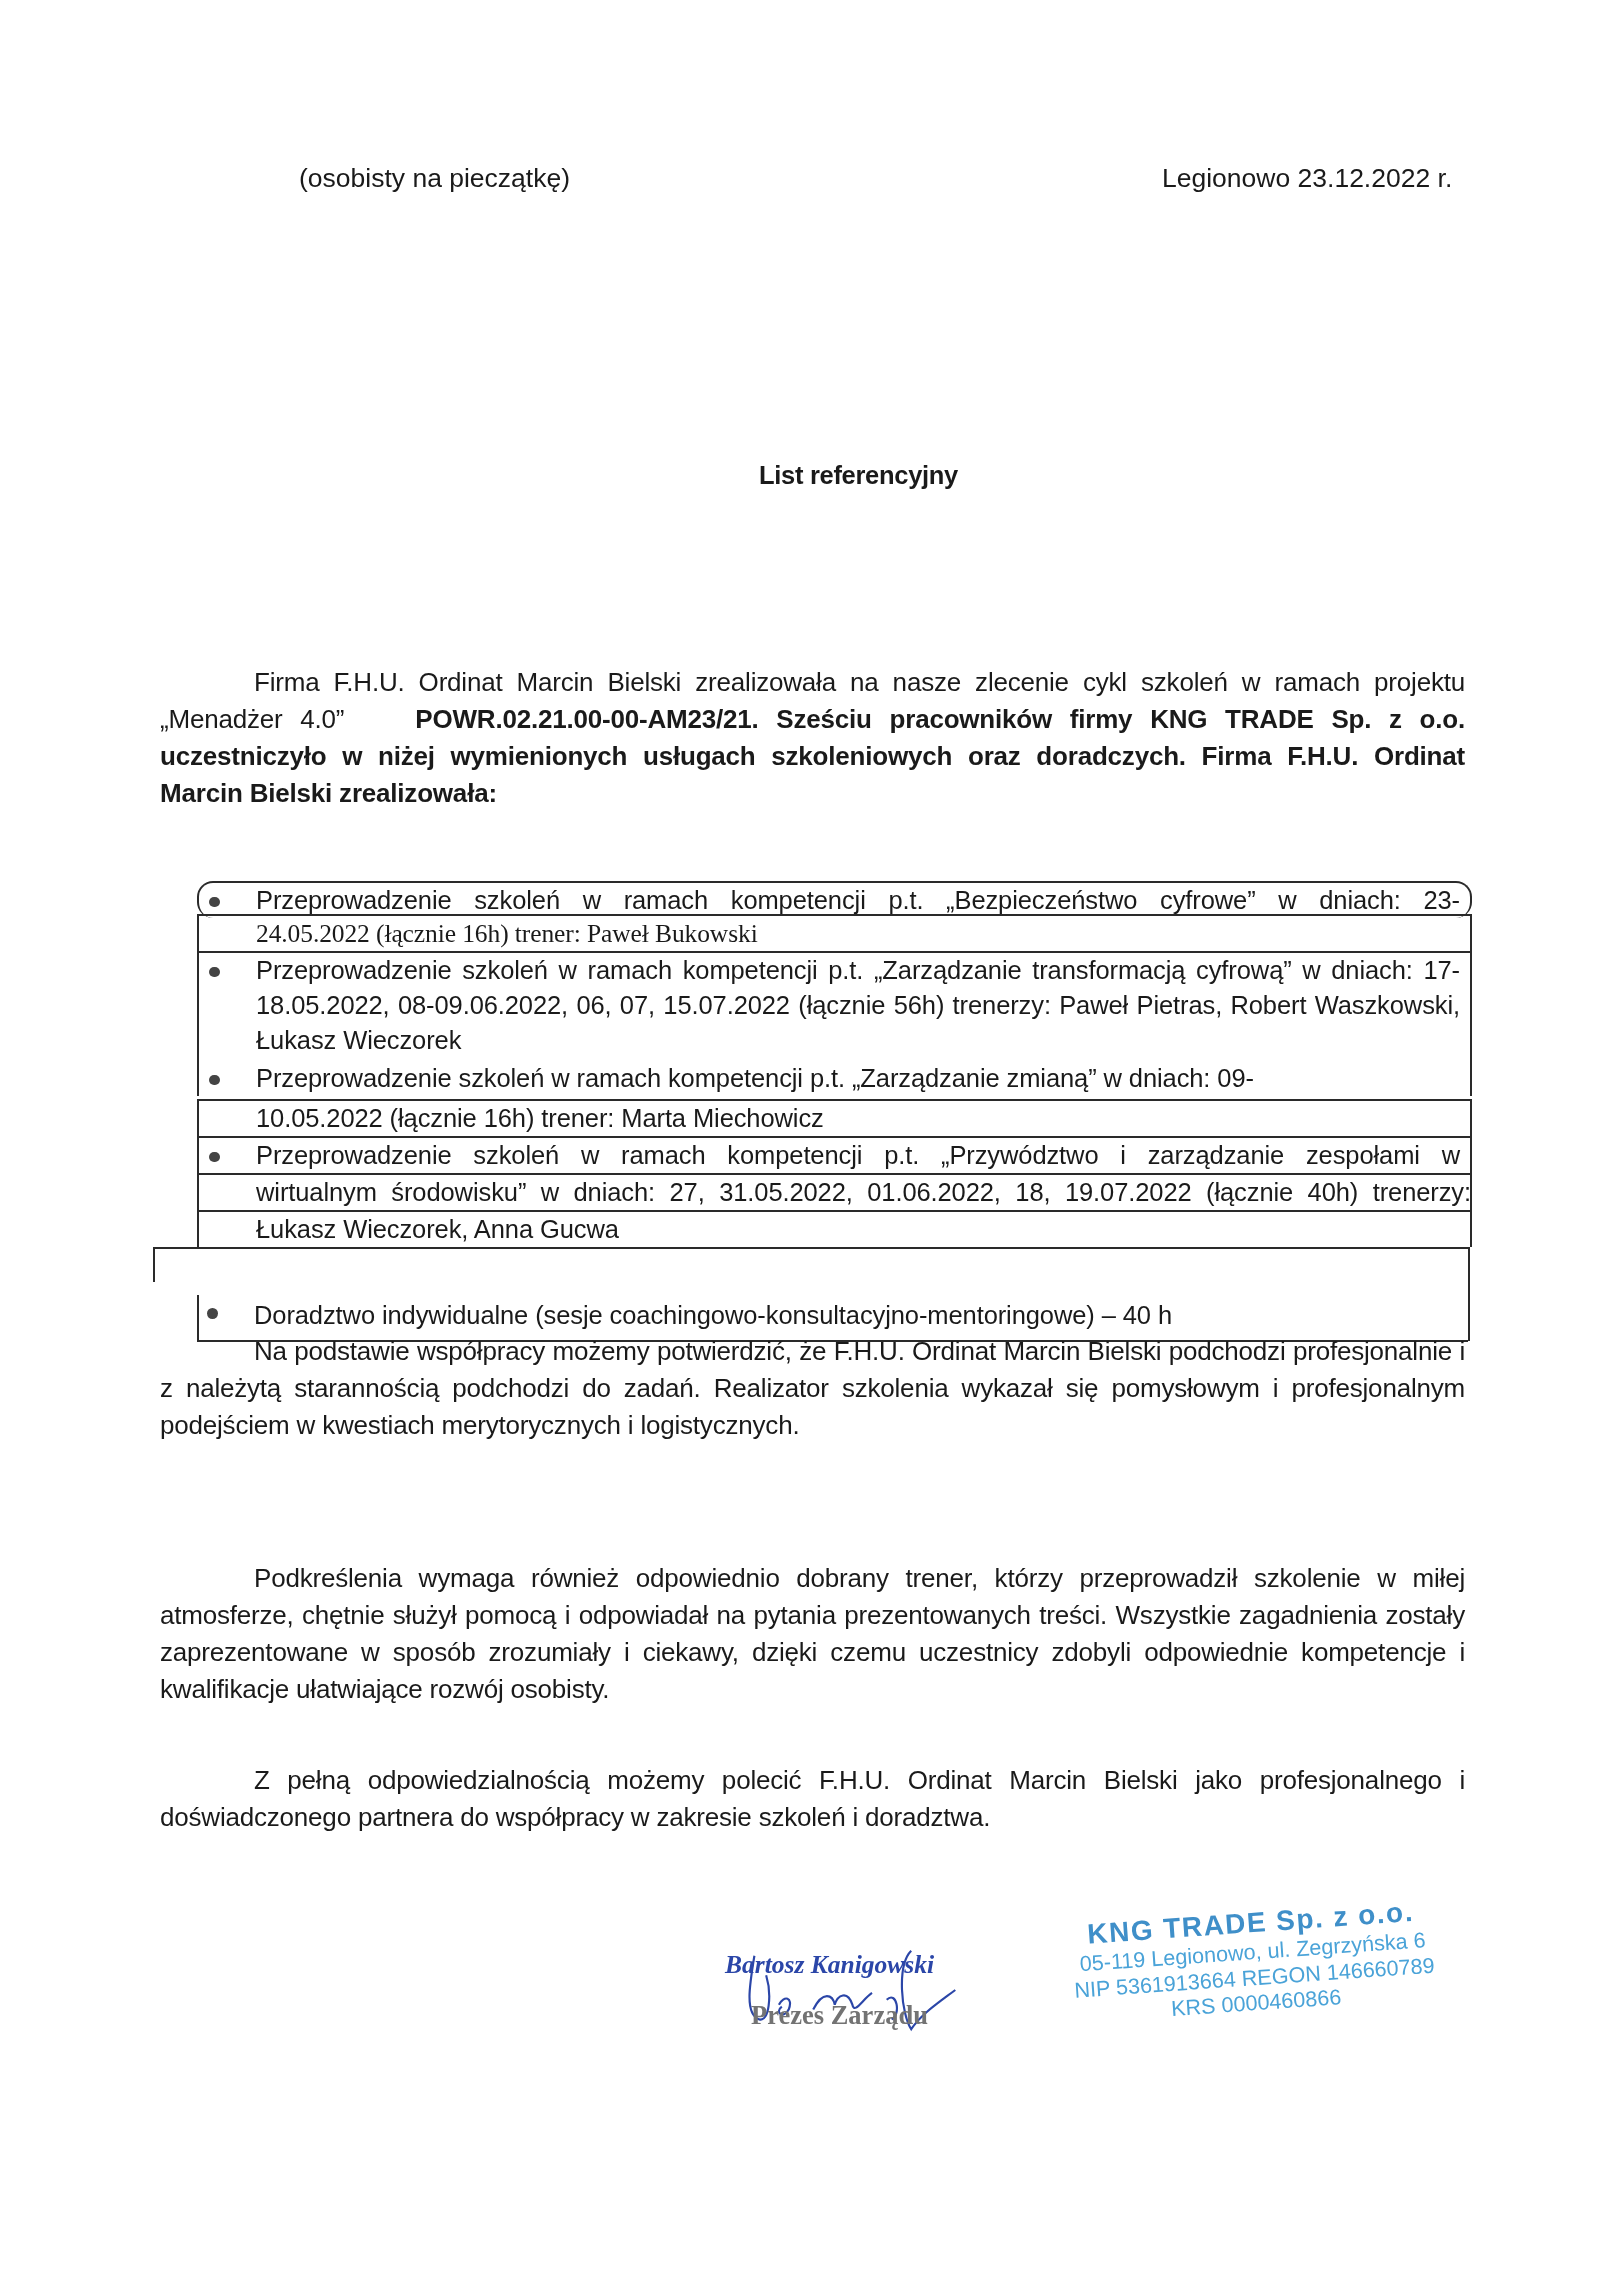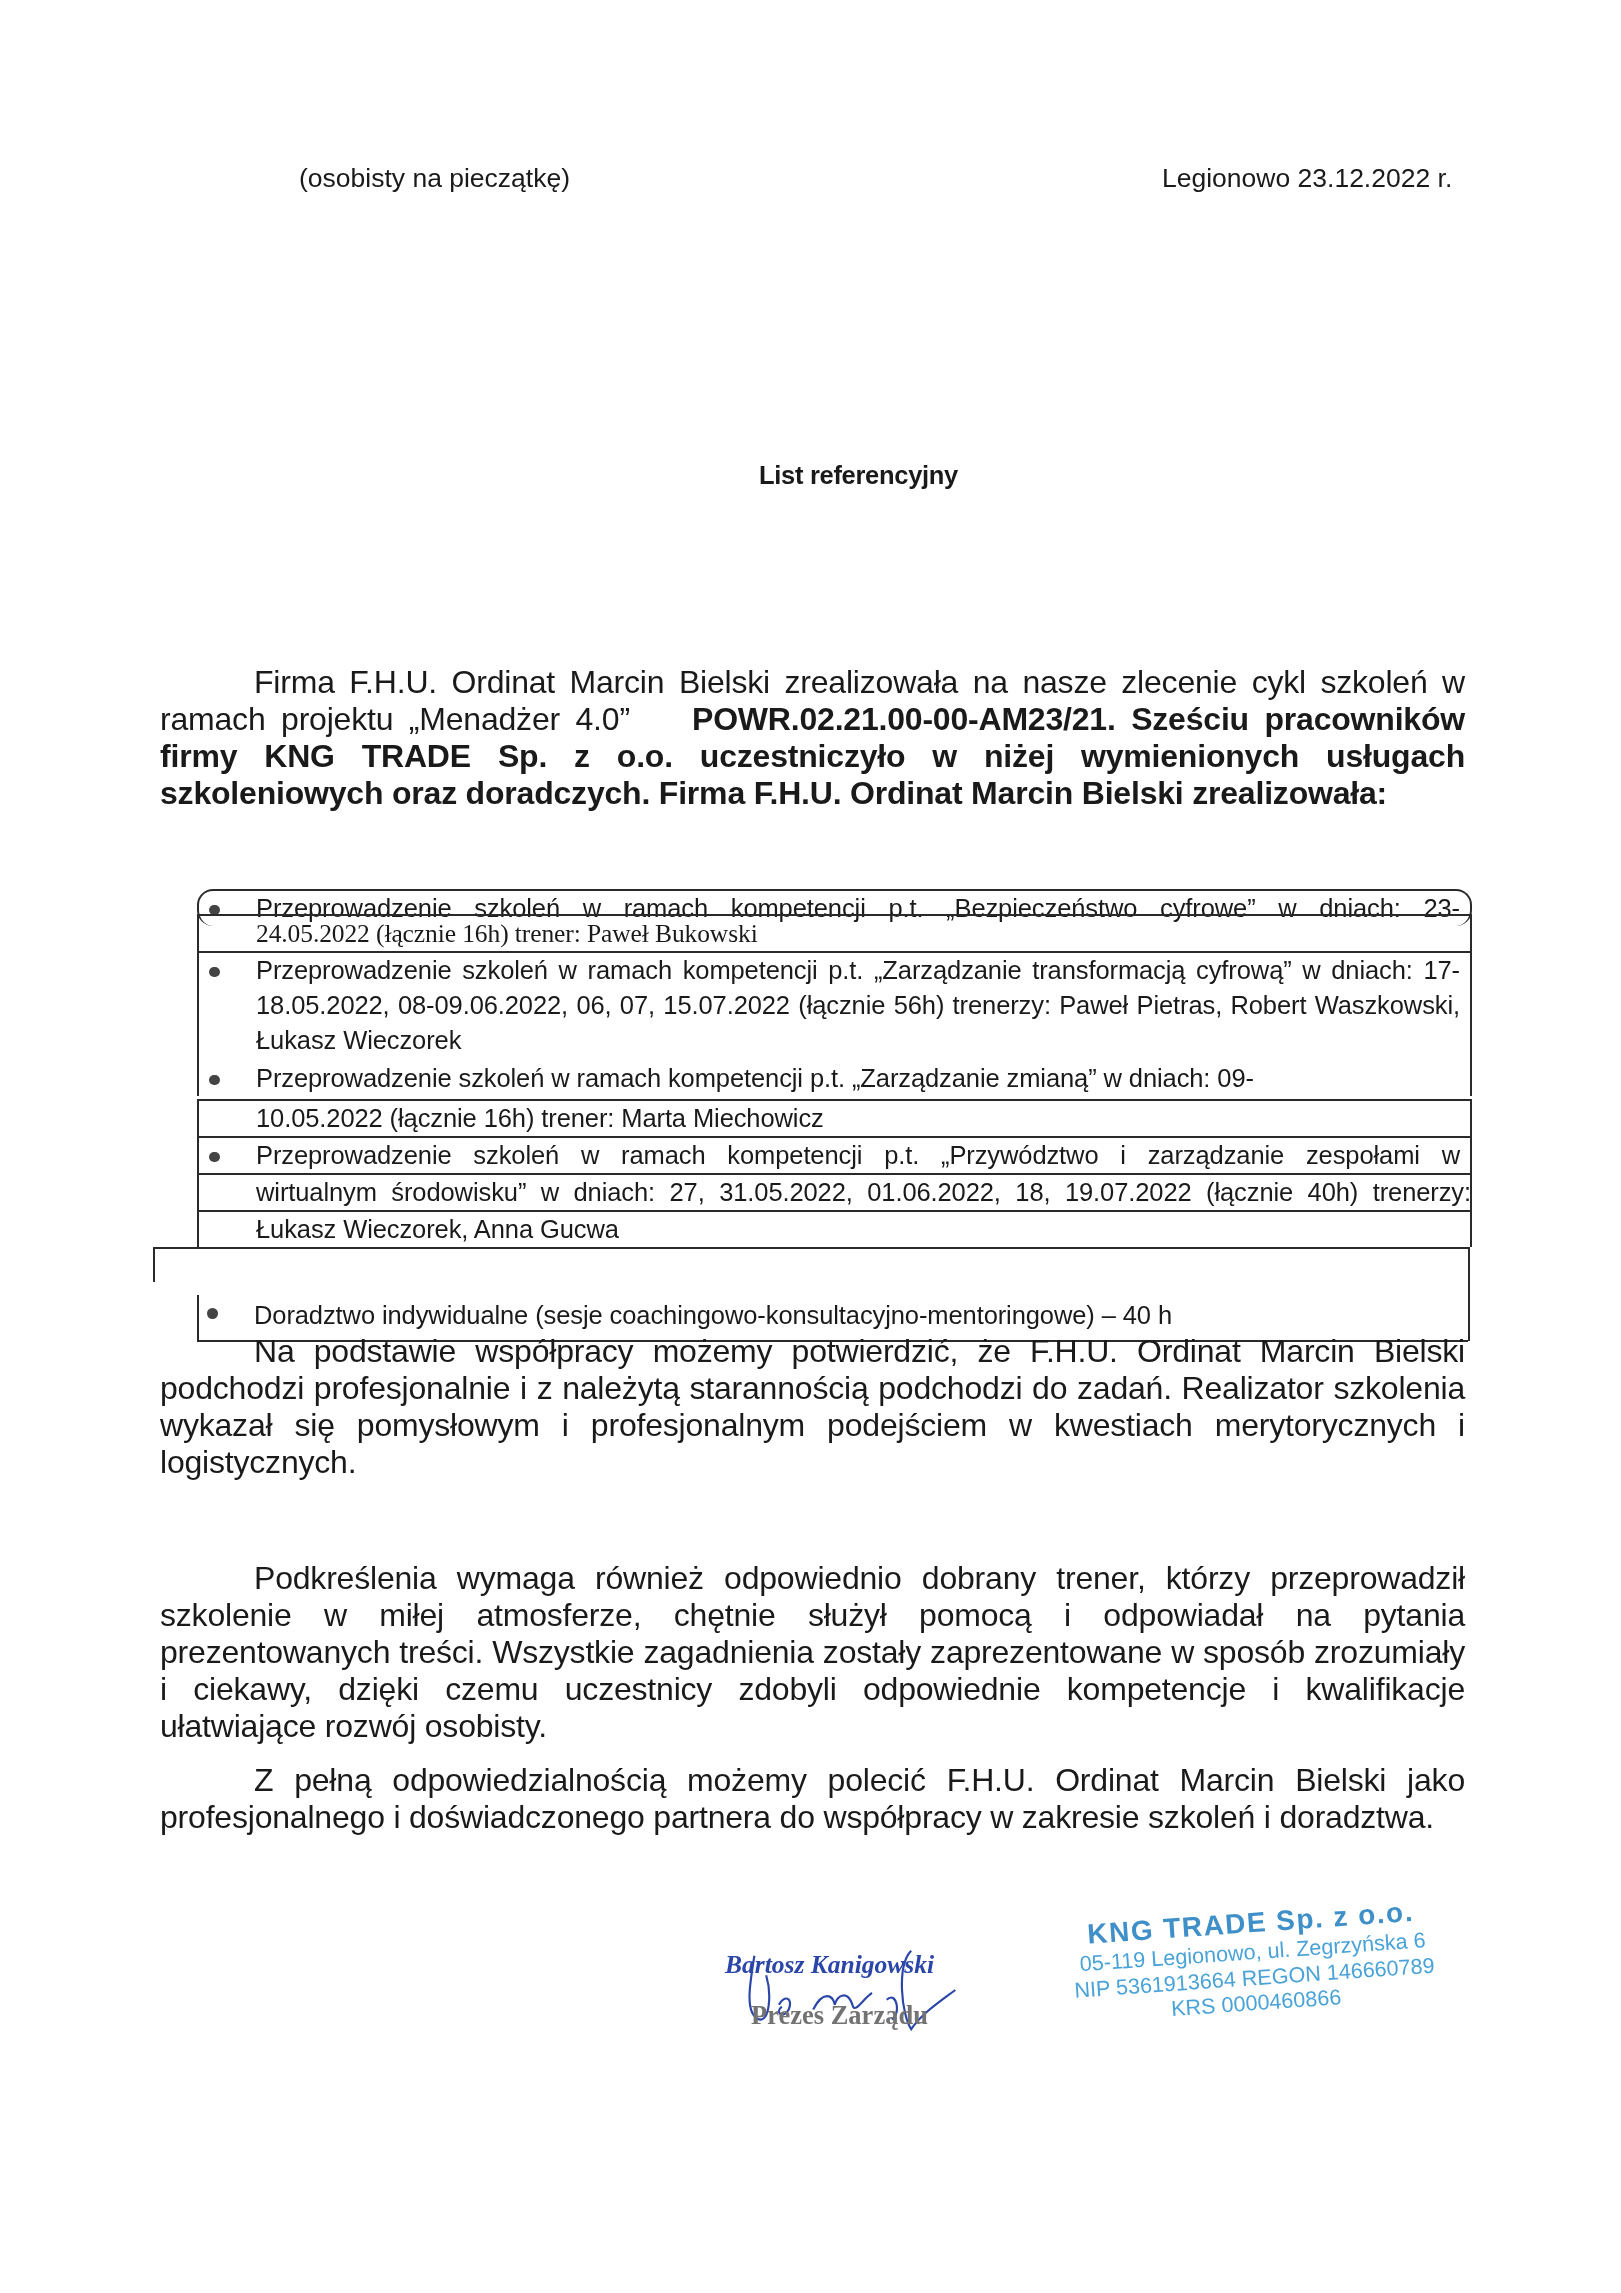--- a/index.html
+++ b/index.html
@@ -8,21 +8,21 @@
     font-family: "Liberation Sans", "DejaVu Sans", sans-serif;
     color: #1a1a1a;
   }
   .abs { position: absolute; }
   .hdr { font-size: 26.5px; top: 163px; }
   #stamp-place { left: 299px; }
   #place-date { left: 1162px; }
   #title { left: 0; width: 1621px; top: 461px; text-align: center; font-weight: bold; font-size: 25.5px; letter-spacing: -0.3px; padding-left: 48px; }
 
   .para {
-    left: 160px; width: 1305px; font-size: 32px; line-height: 37px;
+    left: 160px; width: 1305px; font-size: 26px; line-height: 37px;
     text-align: justify; letter-spacing: -0.2px;
   }
   .para .indent { display: inline-block; width: 94px; }
   #intro { top: 664px; }
   #intro .bold { font-weight: bold; }
 
   
   #services { left: 197px; top: 877px; width: 1271px; }
   .row {
     position: absolute; left: 0; width: 1271px;
@@ -61,21 +61,21 @@
 <div class="abs hdr" id="place-date">Legionowo 23.12.2022 r.</div>
 
 <div class="abs" id="title">List referencyjny</div>
 
 <div class="abs para" id="intro">
   <span class="indent"></span><span>Firma F.H.U. Ordinat Marcin Bielski zrealizowała na nasze zlecenie cykl szkoleń w ramach projektu „Menadżer 4.0”</span>&nbsp;&nbsp;&nbsp;&nbsp;<span class="bold">POWR.02.21.00-00-AM23/21. Sześciu pracowników firmy KNG TRADE Sp. z o.o. uczestniczyło w niżej wymienionych usługach szkoleniowych oraz doradczych. Firma F.H.U. Ordinat Marcin Bielski zrealizowała:</span>
 </div>
 
 <div class="abs" id="services">
 
-  <div class="row box" style="top:12px; height:35px;border-radius:16px;">
+  <div class="row box" style="top:4px; height:35px;border-radius:16px;">
     <span class="bullet"></span>
     <div class="rowtext just">Przeprowadzenie szkoleń w ramach kompetencji p.t. „Bezpieczeństwo cyfrowe” w dniach: 23-</div>
   </div>
   <div class="row box" style="top:37px; height:35px;font-family:Liberation Serif, serif;">
     <div class="rowtext">24.05.2022 (łącznie 16h) trener: Paweł Bukowski</div>
   </div>
 
   <div class="row box" style="top:74px; height:110px;">
     <span class="bullet"></span>
     <div class="rowtext">Przeprowadzenie szkoleń w ramach kompetencji p.t. „Zarządzanie transformacją cyfrową” w dniach: 17-18.05.2022, 08-09.06.2022, 06, 07, 15.07.2022  (łącznie 56h) trenerzy: Paweł Pietras, Robert Waszkowski, Łukasz Wieczorek</div>

